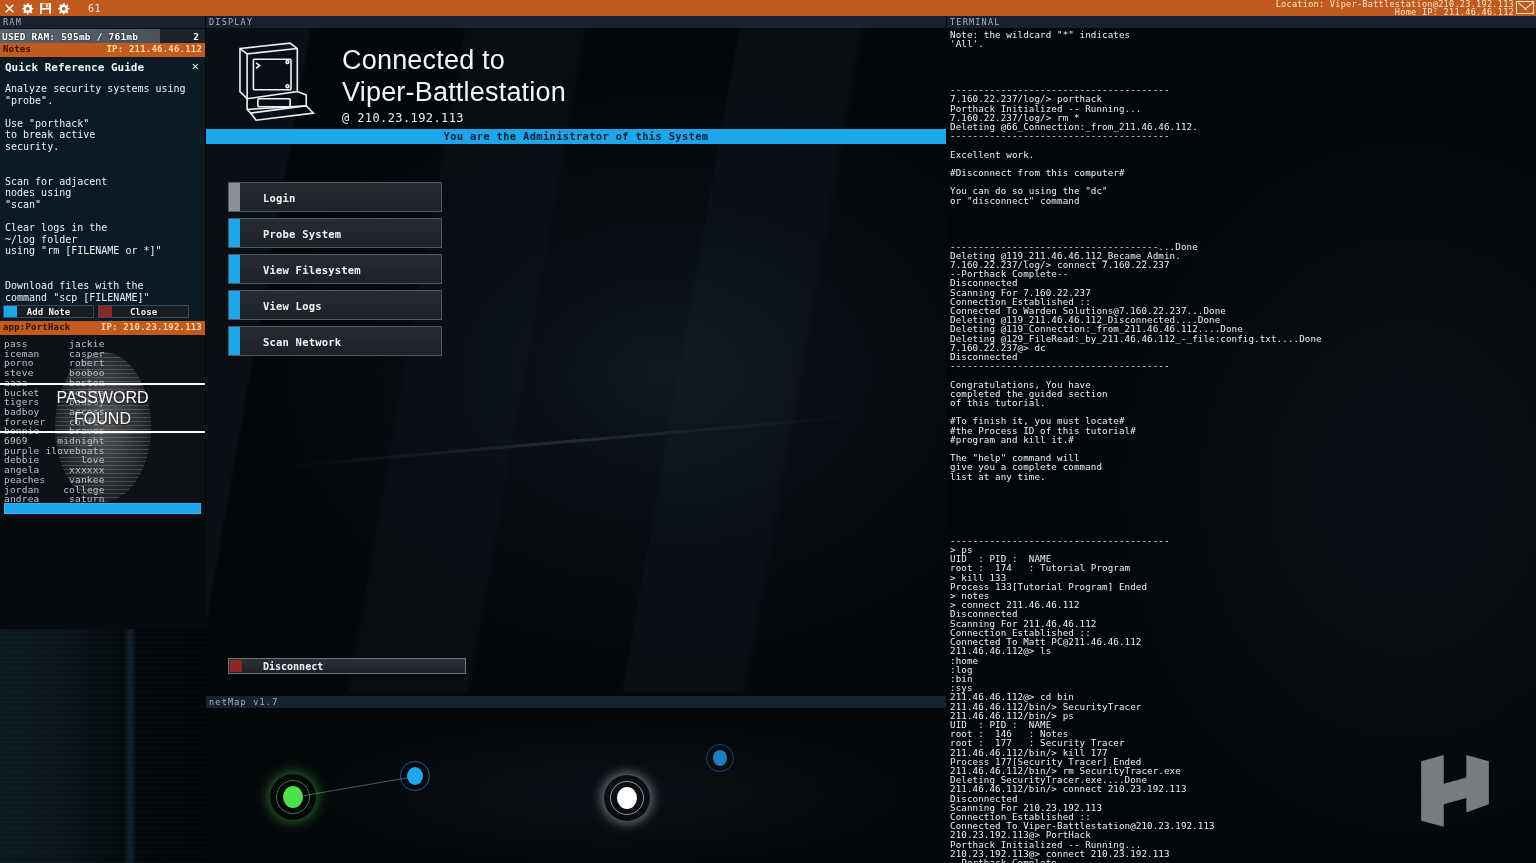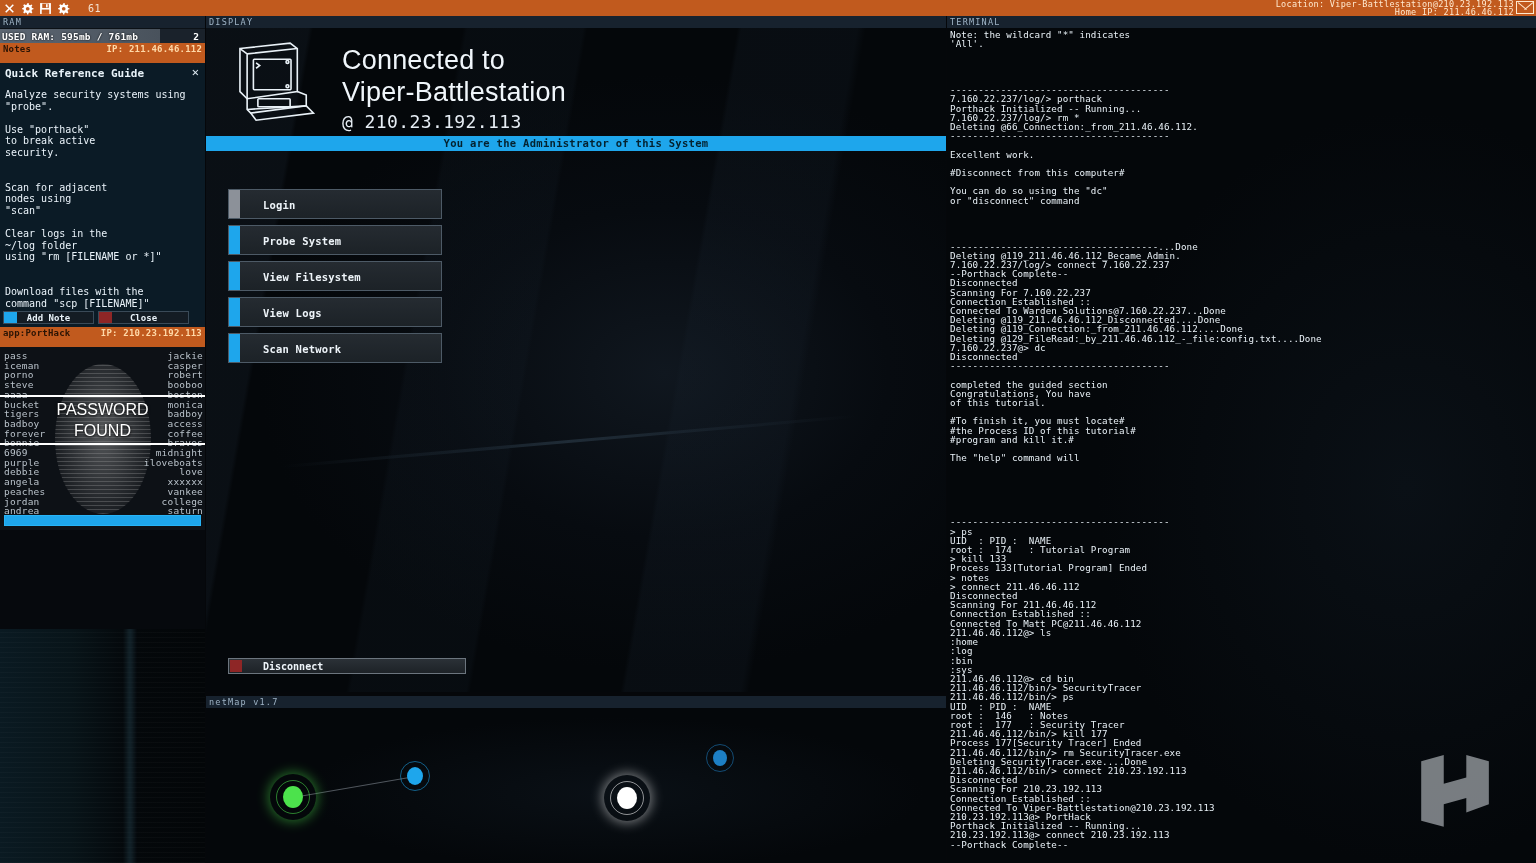--- a/index.html
+++ b/index.html
@@ -63,21 +63,21 @@
     color: #ffffff; font-size: 9.5px; font-weight: bold; letter-spacing: .2px;
     text-shadow: 0 0 2px #000;
   }
   .ram-right {
     position: absolute; right: 6px; top: 0; line-height: 15px;
     color: #ffffff; font-size: 9.5px; font-weight: bold;
   }
 
   
   .mod-head {
-    position: relative; height: 20px; background: #c15a1e;
+    position: relative; height: 14px; background: #c15a1e;
     color: #2b1405; font-size: 9px; font-weight: bold; line-height: 12px;
     padding-left: 3px; letter-spacing: .2px;
   }
   .mod-head .ip {
     position: absolute; right: 3px; top: 0; line-height: 12px;
     color: #ffd9a8; font-weight: bold; font-size: 9px;
   }
 
   
   .notes-body { background: #0b1b26; padding: 4px 5px 0 5px; height: 246px; position: relative; }
@@ -101,21 +101,21 @@
   .ph-body { position: relative; background: #0d1116; height: 183px; overflow: hidden; }
   .ph-fingerprint {
     position: absolute; left: 50%; top: 50%; transform: translate(-50%,-50%);
     width: 96px; height: 150px; border-radius: 48px / 75px;
     background:
       repeating-linear-gradient(0deg, rgba(190,190,190,.30) 0 1.5px, rgba(0,0,0,0) 1.5px 4px),
       radial-gradient(ellipse at 50% 45%, rgba(170,170,170,.55), rgba(110,110,110,.18) 70%, rgba(0,0,0,0) 85%);
     opacity: .85;
   }
   .ph-cols {
-    position: relative; display: flex; justify-content: space-between;
+    position: relative; display: flex; 
     padding: 4px 2px 0 4px; z-index: 2;
   }
   .ph-col { display: flex; flex-direction: column; }
   .ph-col.right { text-align: right; }
   .ph-col div {
     color: #b9c2ca; font-size: 9.5px; line-height: 9.7px; letter-spacing: .2px;
   }
   .ph-found {
     position: absolute; left: 0; right: 0; top: 48px; z-index: 3;
     text-align: center; color: #fff; font-size: 16px; line-height: 21px;
@@ -154,21 +154,21 @@
   .pc-icon { width: 108px; height: 86px; flex: 0 0 108px; }
   .conn-txt { padding-left: 14px; padding-top: 9px; }
   .conn-l1 {
     color: #f0f6fb; font-size: 27px; font-family: "Liberation Sans", sans-serif;
     font-weight: 400; line-height: 31px; letter-spacing: .2px;
   }
   .conn-l2 {
     color: #f0f6fb; font-size: 27px; font-family: "Liberation Sans", sans-serif;
     font-weight: 400; line-height: 33px; letter-spacing: .2px;
   }
-  .conn-ip { color: #e7eef5; font-size: 18px; margin-top: 2px; letter-spacing: .4px; }
+  .conn-ip { color: #e7eef5; font-size: 12px; margin-top: 2px; letter-spacing: .4px; }
   .admin-bar {
     position: relative; z-index: 3; margin-top: 4px; height: 15px;
     background: #1ea6ec; color: #04222f; font-size: 10.5px; font-weight: bold;
     text-align: center; line-height: 15px; letter-spacing: .3px;
   }
   .disp-buttons { position: relative; z-index: 3; padding: 38px 0 0 22px; }
   .dbtn {
     position: relative; width: 214px; height: 30px; margin-bottom: 6px;
     background: linear-gradient(180deg,#252b31,#1c2227);
     border: 1px solid #4d5a66;
@@ -477,29 +477,31 @@
         <div class="term-line">Scanning For 7.160.22.237</div>
         <div class="term-line">Connection Established ::</div>
         <div class="term-line">Connected To Warden Solutions@7.160.22.237...Done</div>
         <div class="term-line">Deleting @119_211.46.46.112_Disconnected....Done</div>
         <div class="term-line">Deleting @119_Connection:_from_211.46.46.112....Done</div>
         <div class="term-line">Deleting @129_FileRead:_by_211.46.46.112_-_file:config.txt....Done</div>
         <div class="term-line">7.160.22.237@&gt; dc</div>
         <div class="term-line">Disconnected</div>
         <div class="term-line">---------------------------------------</div>
         <div class="term-line blank"></div>
+        <div class="term-line">Congratulations, You have</div>
         <div class="term-line">completed the guided section</div>
-        <div class="term-line">Congratulations, You have</div>
         <div class="term-line">of this tutorial.</div>
         <div class="term-line blank"></div>
         <div class="term-line">#To finish it, you must locate#</div>
         <div class="term-line">#the Process ID of this tutorial#</div>
         <div class="term-line">#program and kill it.#</div>
         <div class="term-line blank"></div>
         <div class="term-line">The "help" command will</div>
+        <div class="term-line">give you a complete command</div>
+        <div class="term-line">list at any time.</div>
         <div class="term-line blank"></div>
         <div class="term-line blank"></div>
         <div class="term-line blank"></div>
         <div class="term-line blank"></div>
         <div class="term-line blank"></div>
         <div class="term-line blank"></div>
         <div class="term-line">---------------------------------------</div>
         <div class="term-line">&gt; ps</div>
         <div class="term-line">UID  : PID :  NAME</div>
         <div class="term-line">root :  174   : Tutorial Program</div>

